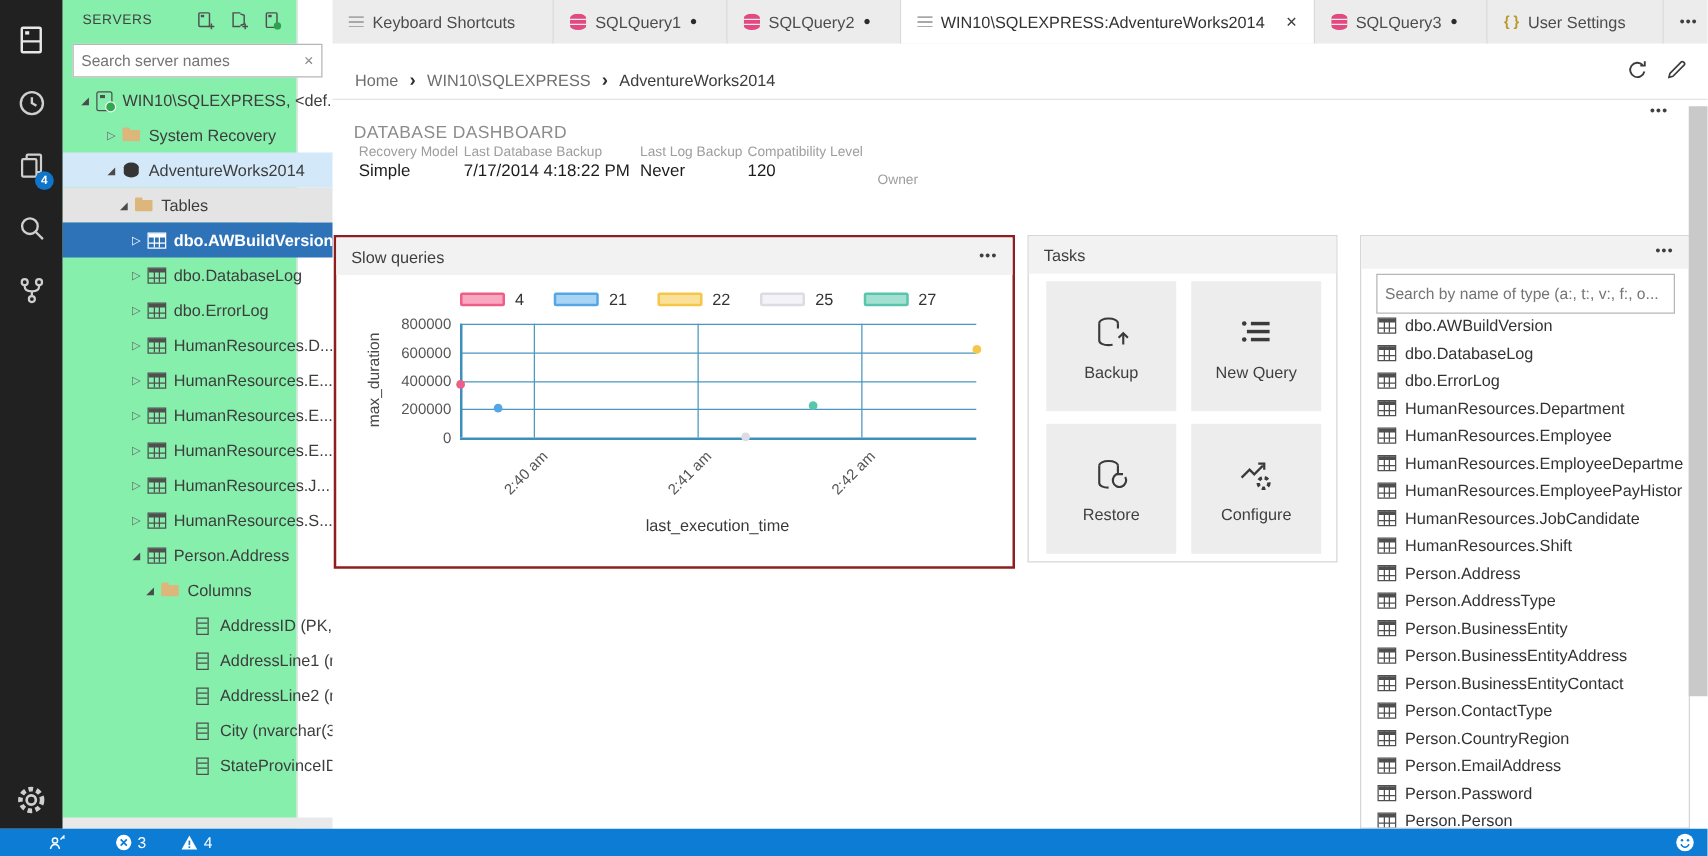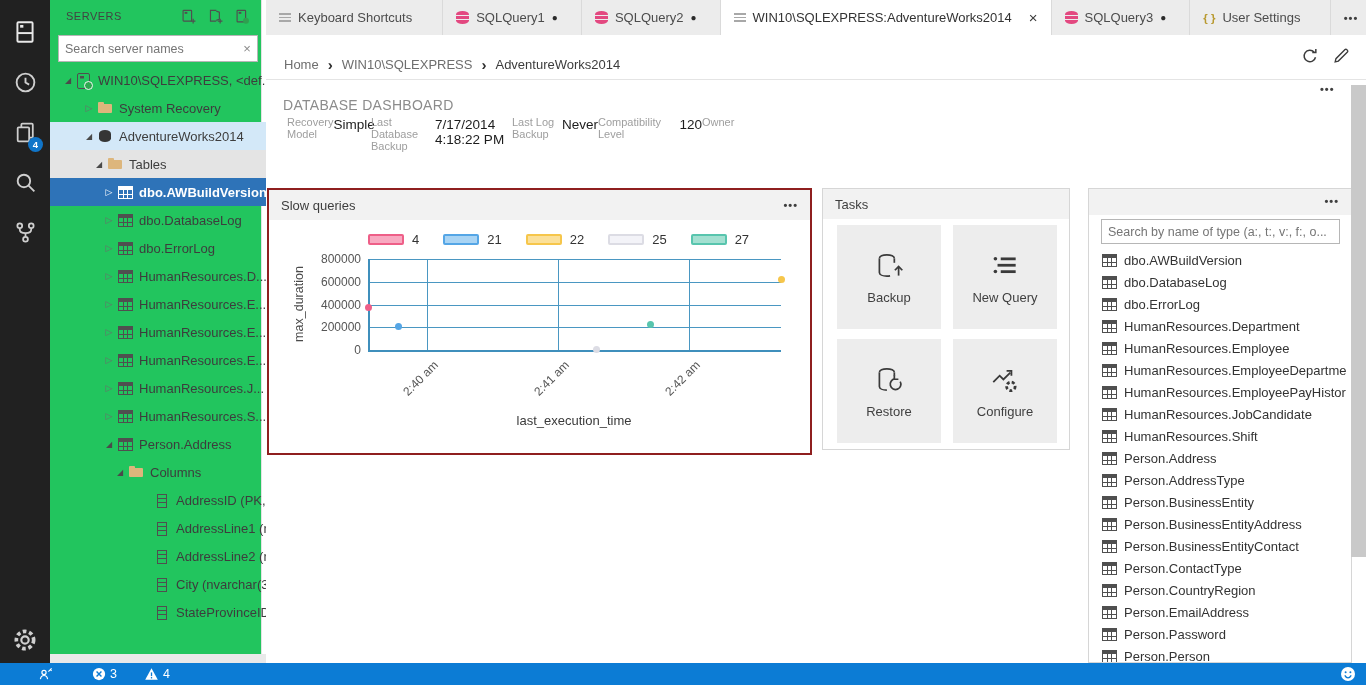--- a/index.html
+++ b/index.html
@@ -6,21 +6,21 @@
   html,body{width:1366px;height:685px;overflow:hidden;background:#fff;
     font-family:"Liberation Sans","DejaVu Sans",sans-serif;font-size:13px;color:#3d3d3d}
 
   
   .activitybar{position:absolute;left:0;top:0;width:50px;height:663px;background:#212121;z-index:5}
   .abitem{position:absolute;left:0;width:50px;height:44px;display:flex;align-items:center;justify-content:center;cursor:pointer}
   .badge{position:absolute;right:7px;bottom:2px;min-width:15px;height:15px;border-radius:8px;background:#1075c9;
     color:#fff;font-size:9.5px;display:flex;align-items:center;justify-content:center;font-weight:700}
 
   
-  .sidebar{position:absolute;left:50px;top:0;width:212px;height:663px;background:#22c55e;border-right:1px solid #e3e3e3}
+  .sidebar{position:absolute;left:50px;top:0;width:188px;height:663px;background:#86efac;border-right:1px solid #e3e3e3}
   .srv-header{position:absolute;left:0;top:0;width:100%;height:32px}
   .srv-title{position:absolute;left:16px;top:10px;font-size:11px;letter-spacing:.5px;color:#424242}
   .srv-tools{position:absolute;right:10px;top:7px;display:flex;gap:9px}
   .srv-tools .tool{width:18px;height:18px;display:flex;align-items:center;justify-content:center;cursor:pointer}
   .searchbox{position:absolute;left:8px;top:35px;width:200px;height:27px;background:#fff;border:1px solid #b6b6b6;display:flex;align-items:center}
   .searchbox input{flex:1;border:none;outline:none;font-size:12.5px;color:#444;padding:0 6px;font-family:inherit;background:transparent}
   .searchbox .clear{width:20px;color:#8a8a8a;font-size:13px;text-align:center;cursor:pointer}
 
   .tree{position:absolute;left:0;top:66px;width:216px}
   .trow{height:28px;display:flex;align-items:center;white-space:nowrap;overflow:hidden;cursor:pointer;color:#3d3d3d}
@@ -75,21 +75,21 @@
   .crumb{color:#6e6e6e;cursor:pointer}
   .crumb.last{color:#3c3c3c}
   .crumb-sep{color:#2f2f2f;font-weight:700;font-size:15px;margin:0 9px}
   .crumb-actions{position:absolute;right:14px;top:11px;display:flex;gap:12px}
   .crumb-actions .tool{width:20px;height:20px;cursor:pointer}
 
   
   .dash-title{position:absolute;left:283px;top:97px;font-size:14px;color:#8c8c8c;letter-spacing:.3px}
   .dash-ellipsis{position:absolute;left:1320px;top:83px;color:#3f3f3f;font-size:11px;letter-spacing:1px;font-weight:700;cursor:pointer}
   .props{position:absolute;left:287px;top:116px;display:flex;height:36px}
-  .prop{display:flex;flex-direction:row}
+  .prop{display:flex;flex-direction:column}
   .prop:nth-of-type(1){width:84px}.prop:nth-of-type(2){width:141px}
   .prop:nth-of-type(3){width:86px}.prop:nth-of-type(4){width:104px}
   .plabel{font-size:11px;color:#9e9e9e}
   .pval{font-size:13.5px;color:#1c1c1c;margin-top:1px}
   .pval:empty{display:none}
   .prop.owner{justify-content:flex-end;padding-bottom:2px}
 
   
   .widget{position:absolute;background:#fff;border:1px solid #d6d6d6}
   .wh{height:30px;background:#f2f2f2;position:relative}
@@ -115,21 +115,21 @@
   .ylabel{position:absolute;left:30px;top:84px;transform:translate(-50%,-50%) rotate(-90deg);font-size:12.5px;color:#4a4a4a}
   .xlabel{position:absolute;left:305px;top:193px;transform:translateX(-50%);font-size:13px;color:#3a3a3a}
 
   .w-tasks{left:822px;top:188px;width:248px;height:262px}
   .taskgrid{position:absolute;left:14px;top:36px;width:220px;display:grid;grid-template-columns:104px 104px;gap:10px 12px}
   .taskbtn{width:104px;height:104px;background:#ededed;display:flex;flex-direction:column;align-items:center;justify-content:center;gap:8px;cursor:pointer}
   .taskbtn .tlab{font-size:13px;color:#3f3f3f}
 
   .w-tables{left:1088px;top:188px;width:264px;height:475px;overflow:hidden}
   .w-tables .wh{height:26px;background:#f2f2f2}
-  .tsearch{position:absolute;left:12px;top:30px;width:239px;height:25px;border:1px solid #b6b6b6;background:#fff}
+  .tsearch{position:absolute;left:12px;top:30px;width:239px;height:32px;border:1px solid #b6b6b6;background:#fff}
   .tsearch input{width:100%;height:100%;border:none;outline:none;padding:0 6px;font-size:12.5px;color:#444;font-family:inherit;background:transparent}
   .tbl-list{position:absolute;left:12px;top:60px;right:4px}
   .litem{height:22px;display:flex;align-items:center;cursor:pointer;white-space:nowrap;overflow:hidden}
   .litem .tic{margin-right:6px}
   .llabel{font-size:13px;color:#333}
 
   .scroll-thumb{position:absolute;left:1351px;top:85px;width:15px;height:472px;background:#c9c9c9;cursor:pointer}
 
   
   .statusbar{position:absolute;left:0;top:663px;width:1366px;height:22px;background:#0c7cd5;z-index:10;color:#fff}

